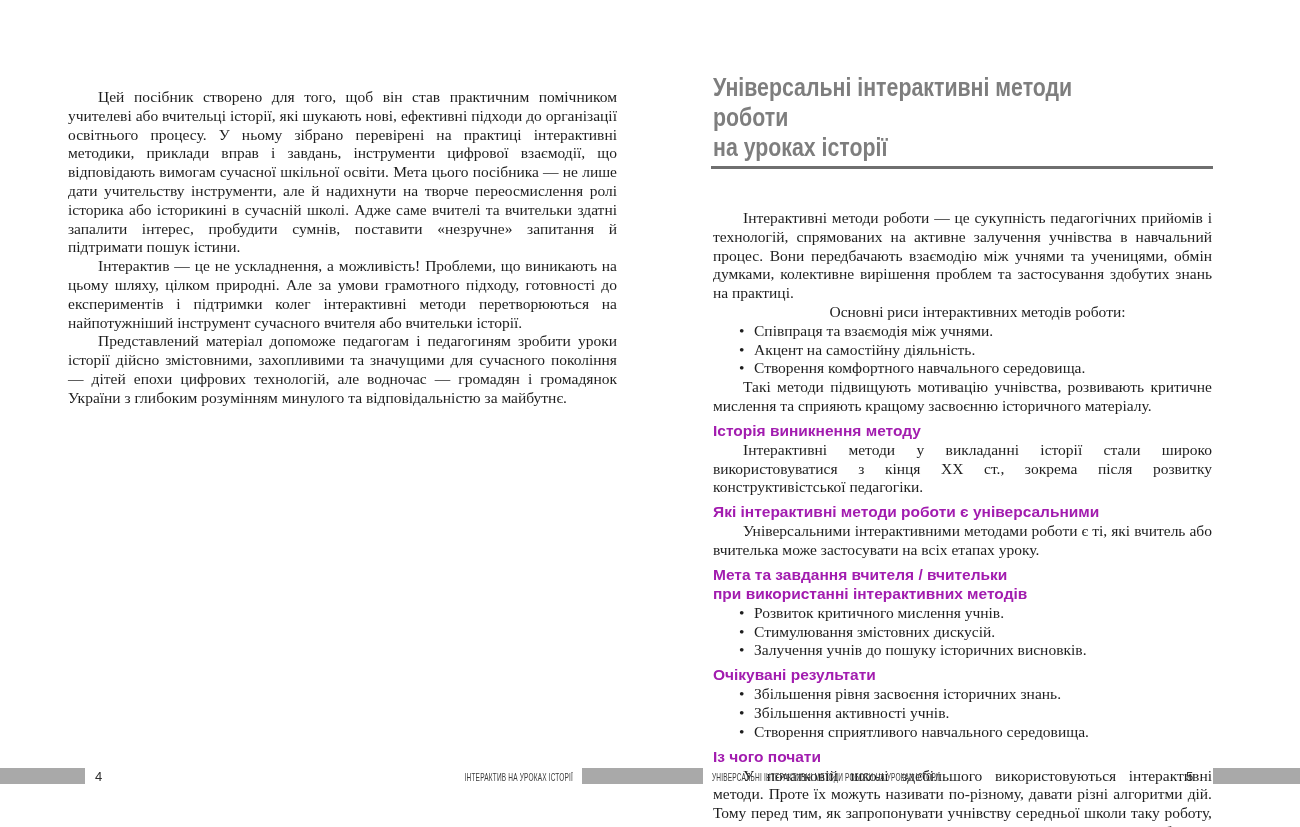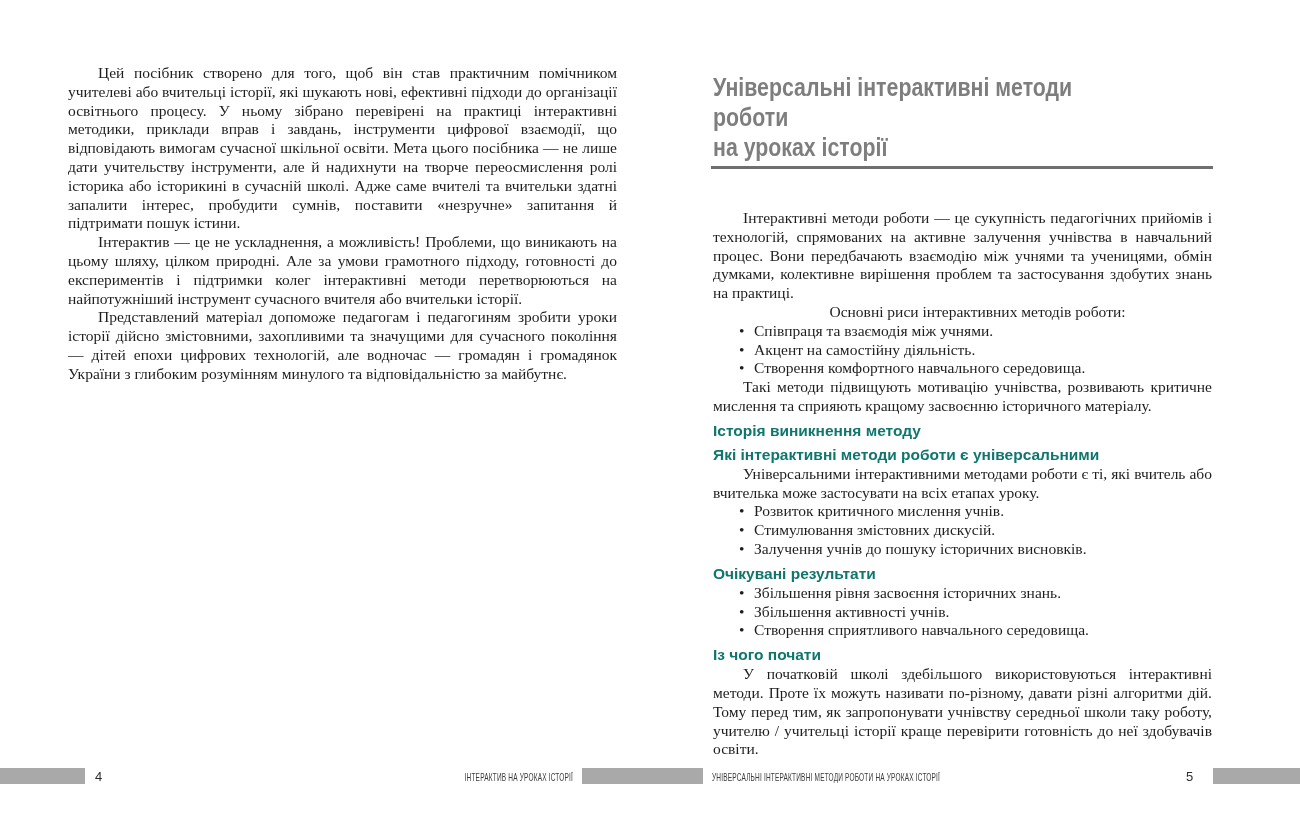--- a/index.html
+++ b/index.html
@@ -2,36 +2,36 @@
 <html lang="uk"><head>
 <meta charset="utf-8">
 <style>
   html,body{margin:0;padding:0;}
   body{
     width:1300px;height:827px;position:relative;background:#ffffff;
     font-family:"Liberation Serif",serif;color:#1e1e1e;overflow:hidden;
   }
   
   .page-body{font-size:15.5px;line-height:18.8px;text-align:justify;hyphens:none;}
-  #left-body{position:absolute;left:68px;top:64px;width:549px;}
+  #left-body{position:absolute;left:68px;top:88px;width:549px;}
   #right-col{position:absolute;left:713px;top:72px;width:499px;}
   .para{text-indent:30px;margin:0;}
   .lead{text-align:center;}
   
   .title{
     font-family:"Liberation Sans",sans-serif;font-weight:700;
     font-size:26px;line-height:30px;color:#7e7e7e;
     transform:scaleX(.82);transform-origin:0 0;white-space:pre-line;
   }
   .rule{height:3px;background:#6f6f6f;width:502px;margin:4px 0 0 -2px;}
   #right-body{margin-top:40px;}
   
   .shead{
     font-family:"Liberation Sans",sans-serif;font-weight:700;
-    font-size:15.5px;line-height:19px;color:#0f766e;
+    font-size:15.5px;line-height:19px;color:#a21caf;
     margin:5px 0 1px 0;white-space:pre-line;text-align:left;text-indent:0;
   }
   
   .bullet{position:relative;padding-left:41px;text-align:left;text-indent:0;}
   .dot{position:absolute;left:26px;top:0;}
   
   .fbar{position:absolute;top:768px;height:16px;background:#a9a9a9;}
   #fbar-left{left:0;width:85px;}
   #fbar-center{left:582px;width:121px;}
   #fbar-right{left:1213px;width:87px;}
@@ -64,22 +64,25 @@
   <div id="right-body" class="page-body">
       <div class="para">Інтерактивні методи роботи — це сукупність педагогічних прийомів і технологій, спрямованих на активне залучення учнівства в навчальний процес. Вони передбачають взаємодію між учнями та ученицями, обмін думками, колективне вирішення проблем та застосування здобутих знань на практиці.</div>
       <div class="para lead">Основні риси інтерактивних методів роботи:</div>
       <div class="bullets">
         <div class="bullet"><span class="dot">•</span><span class="btext">Співпраця та взаємодія між учнями.</span></div>
         <div class="bullet"><span class="dot">•</span><span class="btext">Акцент на самостійну діяльність.</span></div>
         <div class="bullet"><span class="dot">•</span><span class="btext">Створення комфортного навчального середовища.</span></div>
       </div>
       <div class="para">Такі методи підвищують мотивацію учнівства, розвивають критичне мислення та сприяють кращому засвоєнню історичного матеріалу.</div>
       <div class="shead">Історія виникнення методу</div>
+      <div class="para">Інтерактивні методи у викладанні історії стали широко використовуватися з кінця XX ст., зокрема після розвитку конструктивістської педагогіки.</div>
       <div class="shead">Які інтерактивні методи роботи є універсальними</div>
       <div class="para">Універсальними інтерактивними методами роботи є ті, які вчитель або вчителька може застосувати на всіх етапах уроку.</div>
+      <div class="shead">Мета та завдання вчителя / вчительки
+при використанні інтерактивних методів</div>
       <div class="bullets">
         <div class="bullet"><span class="dot">•</span><span class="btext">Розвиток критичного мислення учнів.</span></div>
         <div class="bullet"><span class="dot">•</span><span class="btext">Стимулювання змістовних дискусій.</span></div>
         <div class="bullet"><span class="dot">•</span><span class="btext">Залучення учнів до пошуку історичних висновків.</span></div>
       </div>
       <div class="shead">Очікувані результати</div>
       <div class="bullets">
         <div class="bullet"><span class="dot">•</span><span class="btext">Збільшення рівня засвоєння історичних знань.</span></div>
         <div class="bullet"><span class="dot">•</span><span class="btext">Збільшення активності учнів.</span></div>
         <div class="bullet"><span class="dot">•</span><span class="btext">Створення сприятливого навчального середовища.</span></div>

